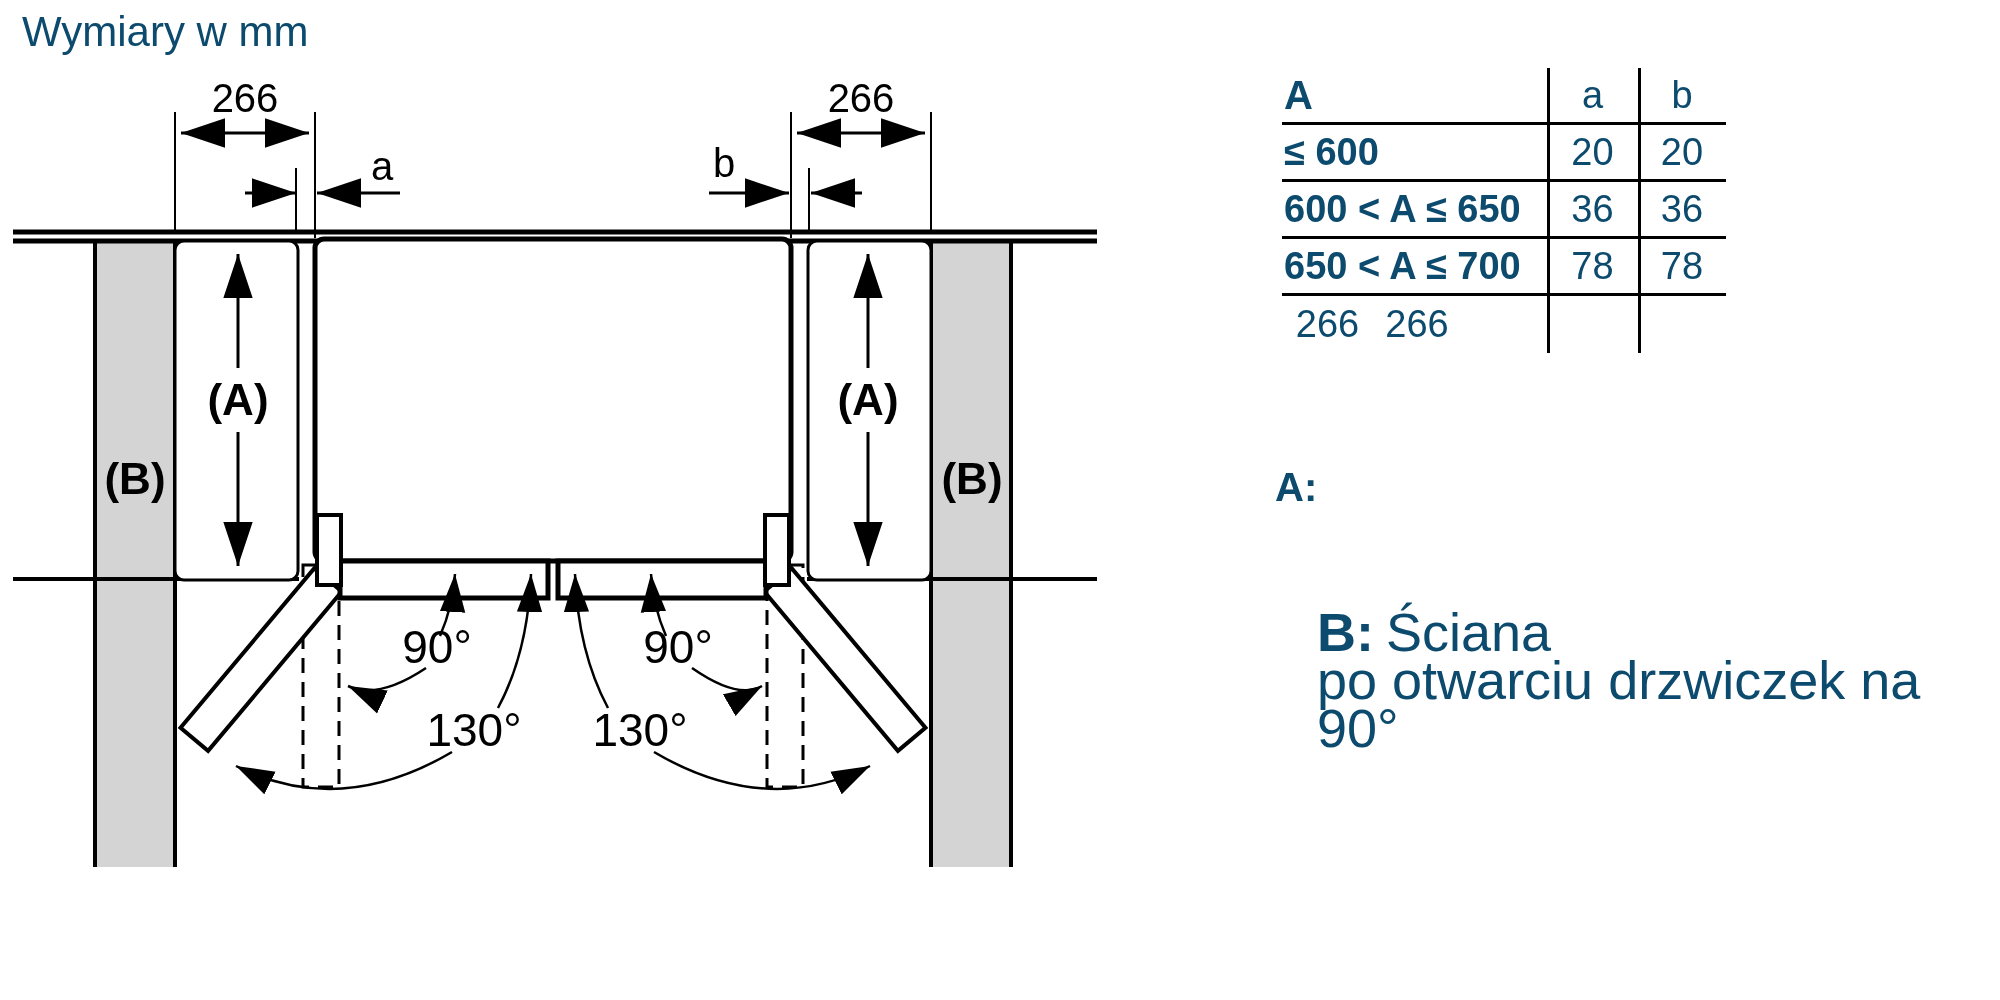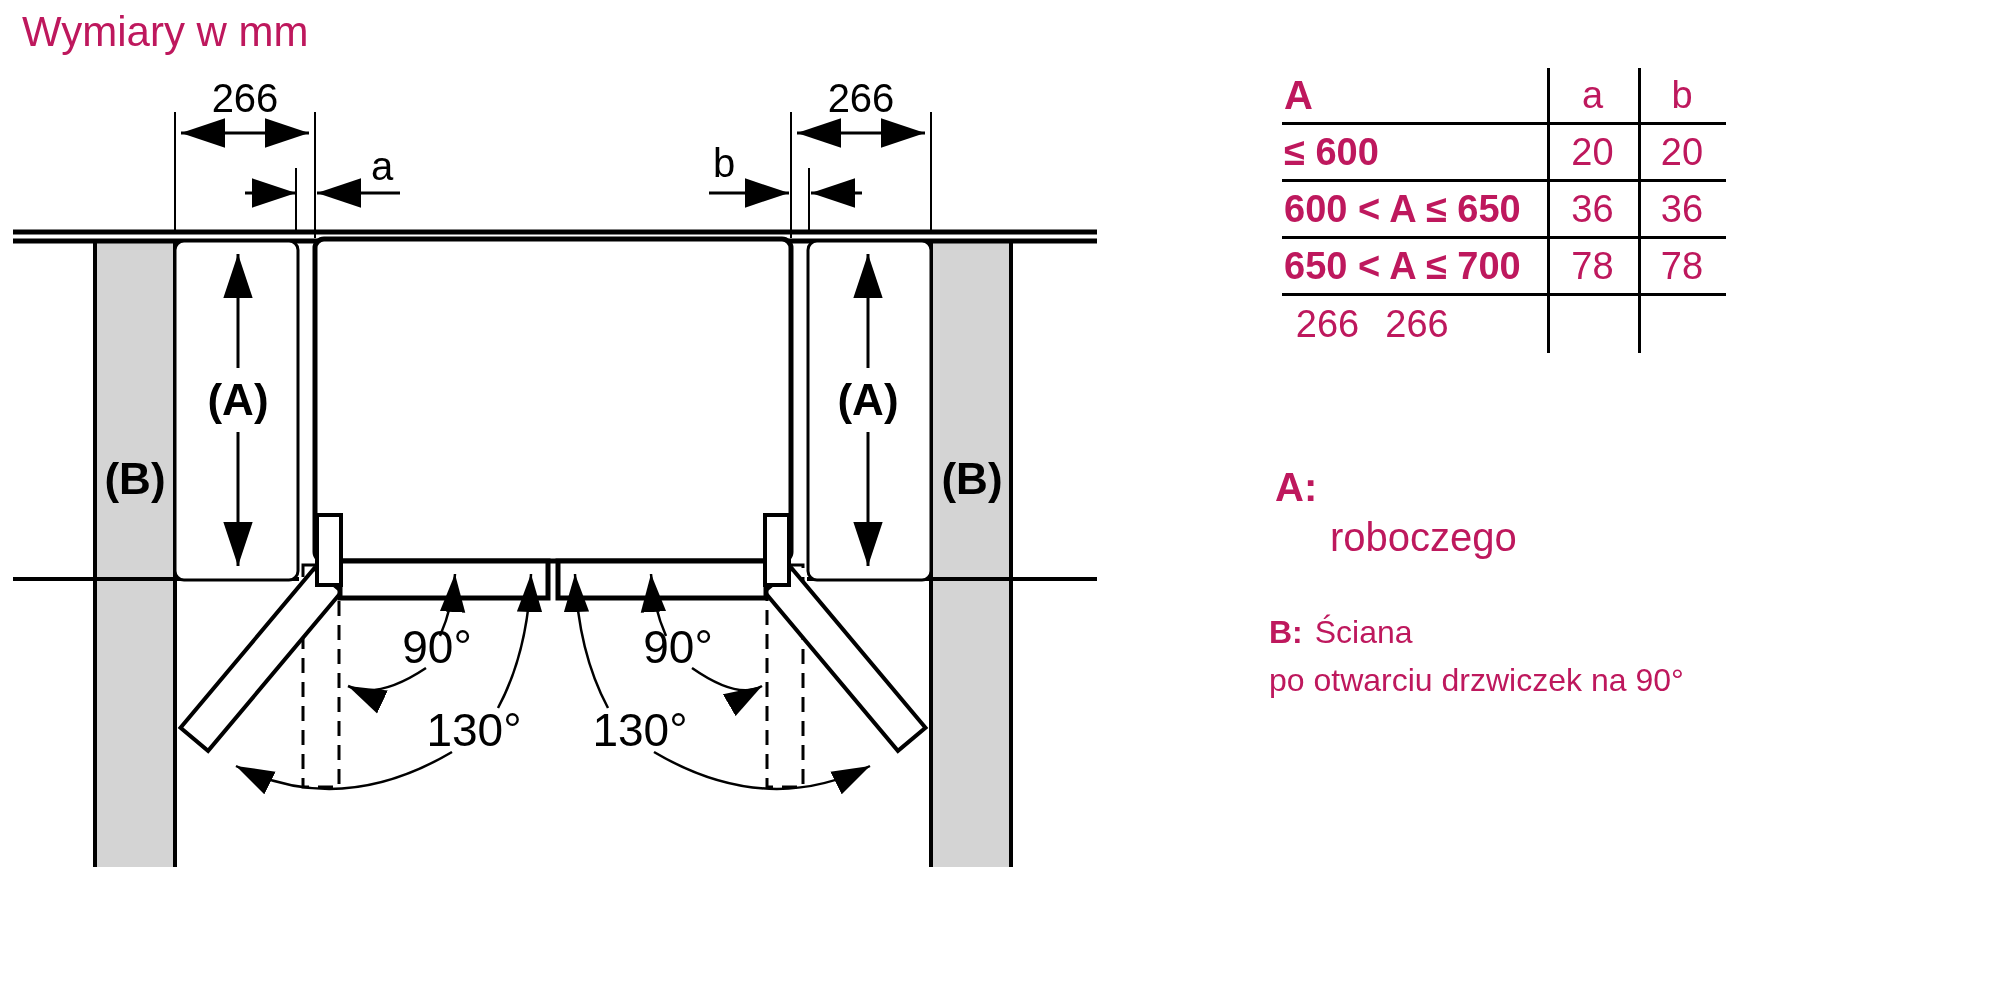--- a/index.html
+++ b/index.html
@@ -1,39 +1,39 @@
 <!DOCTYPE html>
 <html><head>
 <meta charset="utf-8">
 <style>
   html,body{margin:0;padding:0;background:#fff;}
   #canvas{
     position:relative;width:2000px;height:1000px;background:#ffffff;
-    font-family:"Liberation Sans","DejaVu Sans",sans-serif;color:#be185d;overflow:hidden;
+    font-family:"Liberation Sans","DejaVu Sans",sans-serif;color:#0c4a6e;overflow:hidden;
   }
   #page-title{position:absolute;left:22px;top:8px;font-size:42px;font-weight:400;letter-spacing:0px;}
   #diagram-svg{position:absolute;left:0;top:0;}
 
   
   .dim-table{position:absolute;left:1282px;top:68px;width:444px;height:285px;font-size:38px;}
   .dim-table .vline{position:absolute;top:0;bottom:0;width:3px;background:#000;}
   .dim-table .vline.v1{left:265px;}
   .dim-table .vline.v2{left:356px;}
   .t-row{display:flex;height:57px;box-sizing:border-box;align-items:center;}
   .t-row.bordered{border-bottom:3px solid #000;}
   .t-c1{width:265px;text-align:left;padding-left:2px;box-sizing:border-box;font-weight:bold;}
   .t-c2{width:91px;text-align:center;}
   .t-c3{width:88px;text-align:center;}
   .t-head .t-c1{font-weight:bold;font-size:40px;}
 
   
   .legend-a{position:absolute;left:1275px;top:462px;font-size:40px;line-height:50px;}
   .legend-a .row{display:flex;}
   .legend-a .prefix{font-weight:bold;width:55px;flex:0 0 55px;}
-  .legend-b{position:absolute;left:1269px;top:608px;font-size:32px;line-height:48px;}
+  .legend-b{position:absolute;left:1317px;top:608px;font-size:54px;line-height:48px;}
   .legend-b .prefix{font-weight:bold;margin-right:12px;}
 </style>
 </head>
 <body>
 
 <div id="canvas">
 
   <div id="page-title">Wymiary w mm</div>
 
   <svg id="diagram-svg" width="1120" height="1000" viewBox="0 0 1120 1000">
@@ -150,24 +150,20 @@
     <div class="t-row">
       <div class="t-c2">266</div>
       <div class="t-c3">266</div>
     </div>
   </div>
 
   <div class="legend-a">
     <div class="row">
       <span class="prefix">A:</span>
     </div>
-    <div class="row">
-      <span class="prefix"></span>
-      <span>roboczego</span>
-    </div>
   </div>
 
   <div class="legend-b">
     <div>
       <span class="prefix">B:</span><span>Ściana</span>
     </div>
     <div>po otwarciu drzwiczek na 90°</div>
   </div>
 
 </div>

